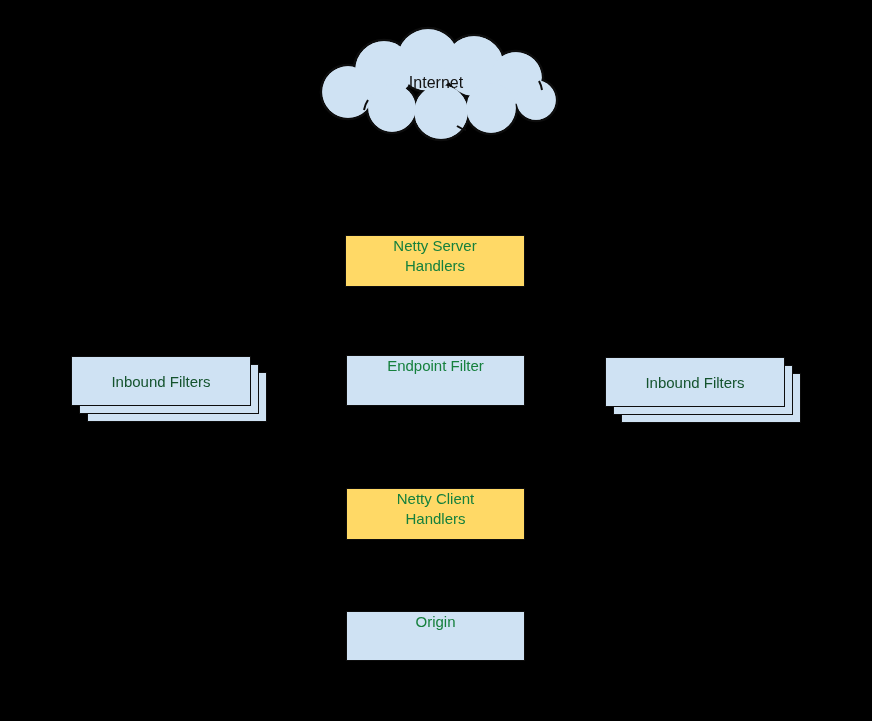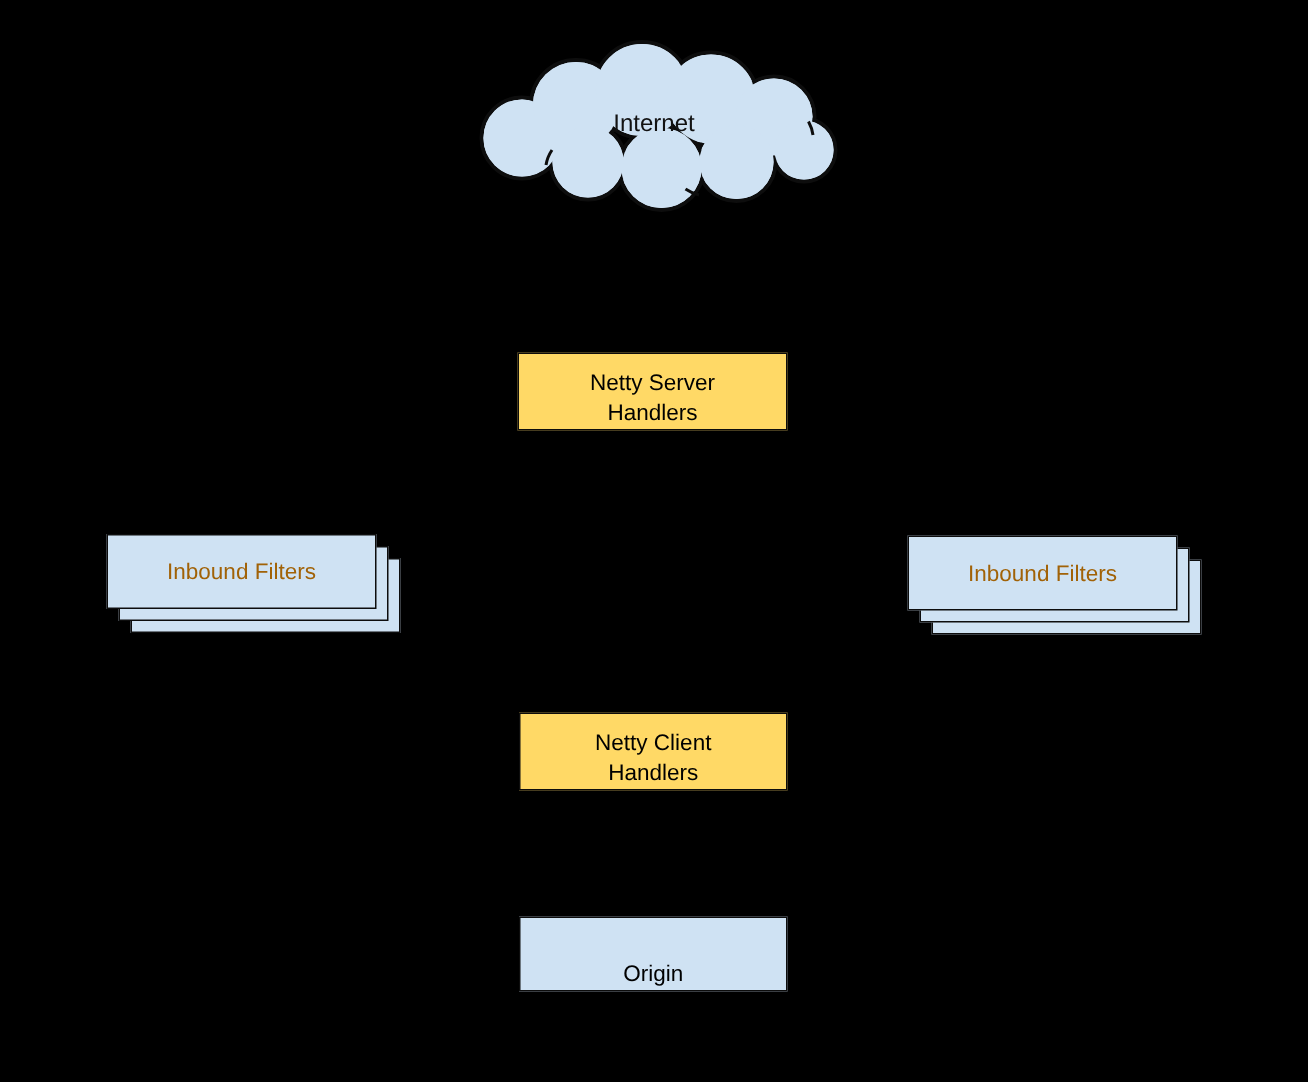--- a/index.html
+++ b/index.html
@@ -11,37 +11,37 @@
     position: relative;
     width: 872px;
     height: 721px;
     background: #000000;
     overflow: hidden;
     font-family: "Liberation Sans", "DejaVu Sans", sans-serif;
   }
   .node {
     position: absolute;
     display: flex;
-    align-items: flex-end;
+    align-items: flex-start;
     justify-content: center;
     text-align: center;
     font-size: 15px;
     line-height: 20px;
-    color: #000000;
+    color: #15803d;
     border: 1.5px solid #0d0d0d;
     box-sizing: border-box;
     white-space: pre-line;
   }
   .blue  { background: #cfe2f3; }
   .yellow{ background: #ffd966; }
 
   
   .node-netty-server { left: 345px; top: 235px; width: 180px; height: 52px; }
   .node-endpoint     { left: 346px; top: 355px; width: 179px; height: 51px; }
-  .node-netty-client { left: 346px; top: 475px; width: 179px; height: 52px; }
+  .node-netty-client { left: 346px; top: 488px; width: 179px; height: 52px; }
   .node-origin       { left: 346px; top: 611px; width: 179px; height: 50px; }
 
   
   .stack {
     position: absolute;
     width: 197px;
     height: 67px;
   }
   .stack-inbound  { left: 71px;  top: 356px; }
   .stack-outbound { left: 605px; top: 357px; }
@@ -49,21 +49,21 @@
     position: absolute;
     width: 180px;
     height: 50px;
     background: #cfe2f3;
     border: 1.3px solid #0d0d0d;
     box-sizing: border-box;
     display: flex;
     align-items: center;
     justify-content: center;
     font-size: 15px;
-    color: #a16207;
+    color: #14532d;
   }
   .stack-box.b3 { left: 16px; top: 16px; z-index: 1; }
   .stack-box.b2 { left: 8px;  top: 8px;  z-index: 2; }
   .stack-box.b1 { left: 0;    top: 0;    z-index: 3; }
 
   
   .cloud {
     position: absolute;
     left: 306px;
     top: 26px;
@@ -126,20 +126,23 @@
   </div>
 
   <div class="stack stack-inbound">
     <div class="stack-box b3"></div>
     <div class="stack-box b2"></div>
     <div class="stack-box b1">
       <span>Inbound Filters</span>
     </div>
   </div>
 
+  <div class="node blue node-endpoint">
+    <span>Endpoint Filter</span>
+  </div>
 
   <div class="stack stack-outbound">
     <div class="stack-box b3"></div>
     <div class="stack-box b2"></div>
     <div class="stack-box b1">
       <span>Inbound Filters</span>
     </div>
   </div>
 
   <div class="node yellow node-netty-client">

